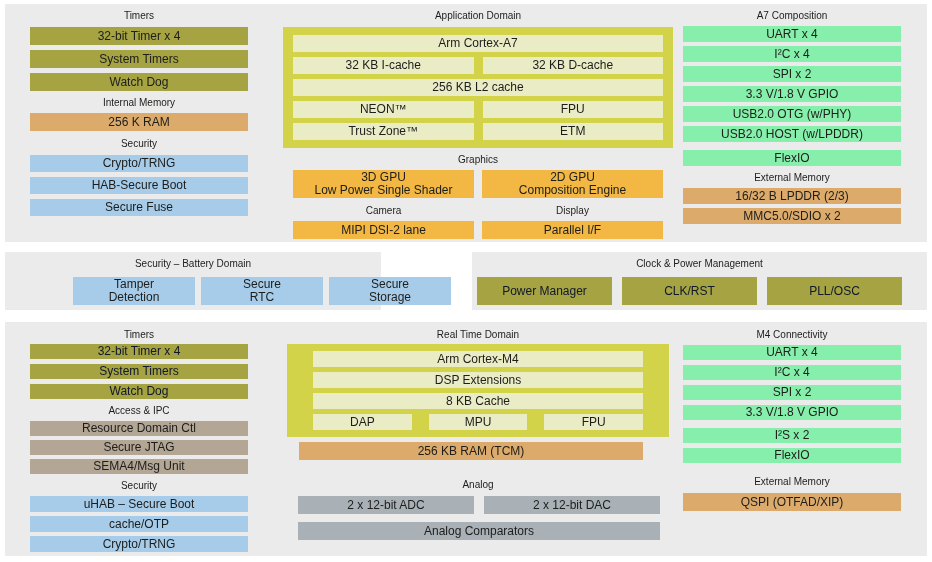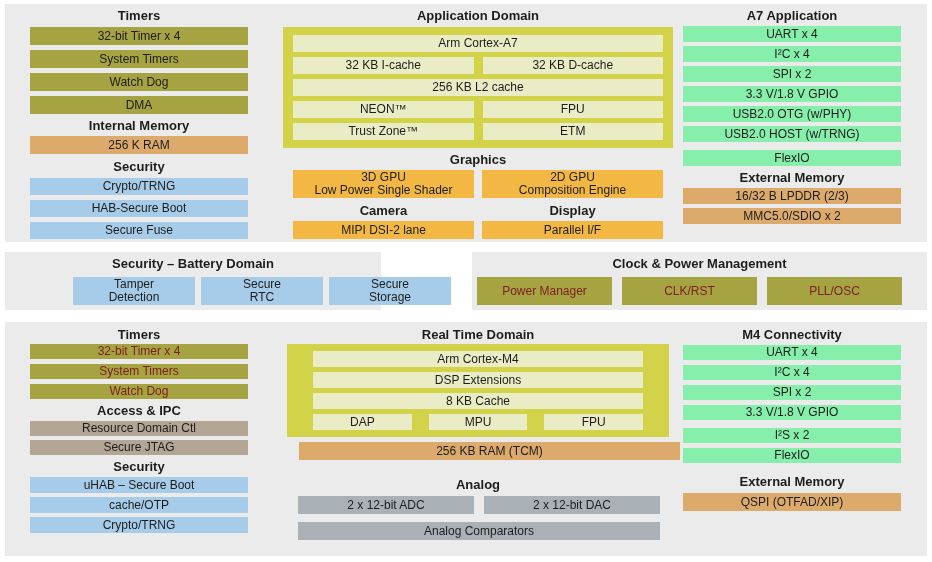--- a/index.html
+++ b/index.html
@@ -9,63 +9,62 @@
   #panel-top     { left:5px;   top:4px;   width:922px; height:238px; }
   #panel-battery { left:5px;   top:252px; width:376px; height:58px; }
   #panel-clock   { left:472px; top:252px; width:455px; height:58px; }
   #panel-bottom  { left:5px;   top:322px; width:922px; height:234px; }
 
   .col { position:absolute; top:0; bottom:0; }
   .col-l { left:25px;  width:218px; }
   .col-c { left:278px; width:390px; }
   .col-r { left:678px; width:218px; }
 
-  .h { font-size:13px; font-weight:bold; line-height:14px; text-align:center; color:#1d1d1b; }
+  .h { font-size:10px; font-weight:normal; line-height:14px; text-align:center; color:#1d1d1b; }
   .bar { display:flex; align-items:center; justify-content:center; font-size:12px; line-height:13px; text-align:center; }
 
   .h18{height:18px} .h17{height:17px} .h16{height:16px} .h15{height:15px} .h28{height:28px}
 
   .olive{background:#a5a342} .teal{background:#86efac} .blue{background:#a6cce9}
   .orange{background:#dcaa6b} .gold{background:#f2b843} .tan{background:#b4a695}
   .gray{background:#a9b1b7} .pale{background:#eaecc6}
-  .light{color:#7f1d1d}
+  .light{color:#0f172a}
 
   .stack{display:flex; flex-direction:column;}
   .g4{gap:4px} .g5{gap:5px}
   .grid2{display:grid; grid-template-columns:1fr 1fr;}
   .grid3{display:grid; grid-template-columns:1fr 1fr 1fr;}
   .cg6{column-gap:6px} .cg9{column-gap:9px} .cg10{column-gap:10px} .cg14{column-gap:8px} .cg17{column-gap:17px}
 
   .mt2{margin-top:2px}.mt3{margin-top:3px}.mt4{margin-top:4px}.mt5{margin-top:5px}
   .mt6{margin-top:6px}.mt8{margin-top:8px}.mt12{margin-top:12px}.mt18{margin-top:18px}
 
   .frame  { background:#d2d348; margin-top:4px; padding:8px 10px; display:flex; flex-direction:column; gap:5px; }
   .frame2 { background:#d2d348; margin:2px 0 0 4px; width:382px; padding:7px 26px; display:flex; flex-direction:column; gap:5px; }
   .two-line { flex-direction:column; }
 
   .gfx-wrap { margin:5px 10px 0 10px; }
   .bat-row  { margin:6px 0 0 24px; width:422px;padding-left:44px; }
   .clk-row  { margin:6px 0 0 5px;  width:425px; }
-  .ram-bar  { margin-left:16px; width:381px; }
+  .ram-bar  { margin-left:16px; width:344px; }
   .ana-row  { margin-left:15px; width:362px; }
 </style>
 </head>
 <body>
 
 <div class="page">
 
   <div class="panel" id="panel-top">
 
     <div class="col col-l">
       <div class="h mt5">Timers</div>
       <div class="stack g5 mt4">
         <div class="bar h18 olive">32-bit Timer x 4</div>
         <div class="bar h18 olive">System Timers</div>
         <div class="bar h18 olive">Watch Dog</div>
-        <div class="bar h18 olive">DMA</div>
       </div>
       <div class="h mt5">Internal Memory</div>
       <div class="bar h18 orange mt3">256 K RAM</div>
       <div class="h mt6">Security</div>
       <div class="stack g5 mt4">
         <div class="bar h17 blue">Crypto/TRNG</div>
         <div class="bar h17 blue">HAB-Secure Boot</div>
         <div class="bar h17 blue">Secure Fuse</div>
       </div>
     </div>
@@ -105,28 +104,28 @@
           <div class="h">Display</div>
         </div>
         <div class="grid2 cg14 mt3">
           <div class="bar h18 gold">MIPI DSI-2 lane</div>
           <div class="bar h18 gold">Parallel I/F</div>
         </div>
       </div>
     </div>
 
     <div class="col col-r">
-      <div class="h mt5">A7 Application</div>
+      <div class="h mt5">A7 Composition</div>
       <div class="stack g4 mt3">
         <div class="bar h16 teal">UART x 4</div>
         <div class="bar h16 teal">I²C x 4</div>
         <div class="bar h16 teal">SPI x 2</div>
         <div class="bar h16 teal">3.3 V/1.8 V GPIO</div>
         <div class="bar h16 teal">USB2.0 OTG (w/PHY)</div>
-        <div class="bar h16 teal">USB2.0 HOST (w/TRNG)</div>
+        <div class="bar h16 teal">USB2.0 HOST (w/LPDDR)</div>
         <div class="bar h16 teal mt4">FlexIO</div>
       </div>
       <div class="h mt5">External Memory</div>
       <div class="stack g4 mt3">
         <div class="bar h16 orange">16/32 B LPDDR (2/3)</div>
         <div class="bar h16 orange">MMC5.0/SDIO x 2</div>
       </div>
     </div>
   </div>
 
@@ -163,20 +162,21 @@
       <div class="h mt6">Timers</div>
       <div class="stack g5 mt2">
         <div class="bar h15 olive light">32-bit Timer x 4</div>
         <div class="bar h15 olive light">System Timers</div>
         <div class="bar h15 olive light">Watch Dog</div>
       </div>
       <div class="h mt5">Access &amp; IPC</div>
       <div class="stack g4 mt3">
         <div class="bar h15 tan">Resource Domain Ctl</div>
         <div class="bar h15 tan">Secure JTAG</div>
+        <div class="bar h15 tan">SEMA4/Msg Unit</div>
       </div>
       <div class="h mt5">Security</div>
       <div class="stack g4 mt3">
         <div class="bar h16 blue">uHAB – Secure Boot</div>
         <div class="bar h16 blue">cache/OTP</div>
         <div class="bar h16 blue">Crypto/TRNG</div>
       </div>
     </div>
 
     <div class="col col-c">

